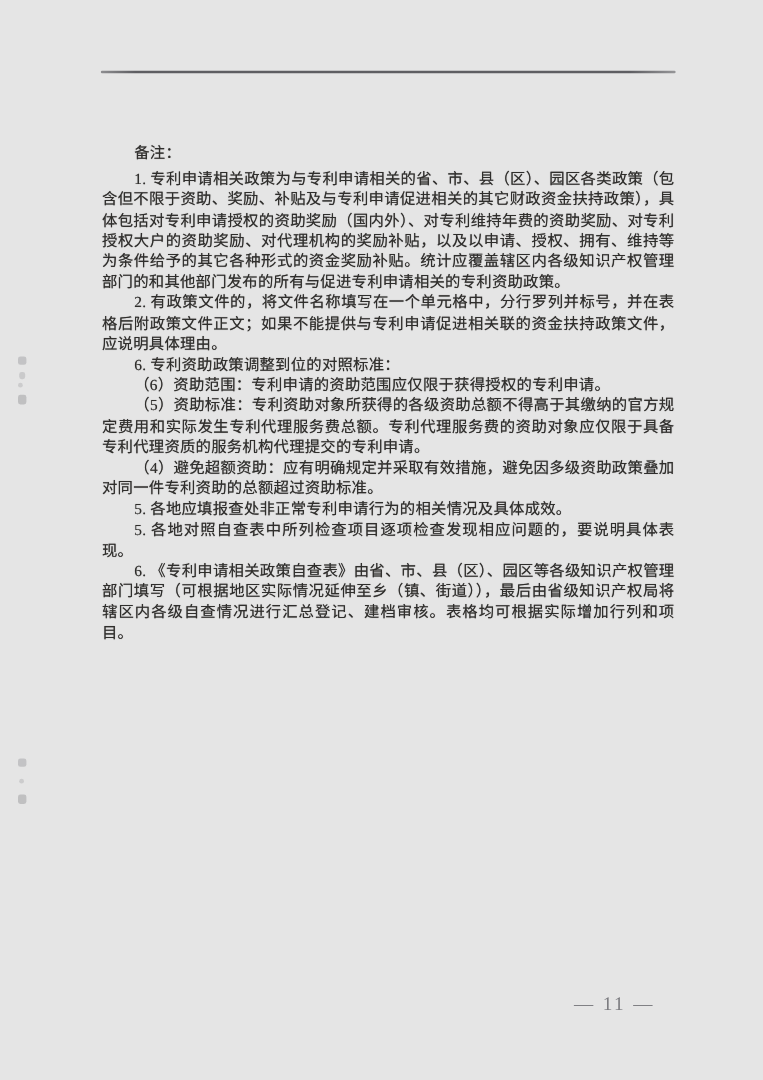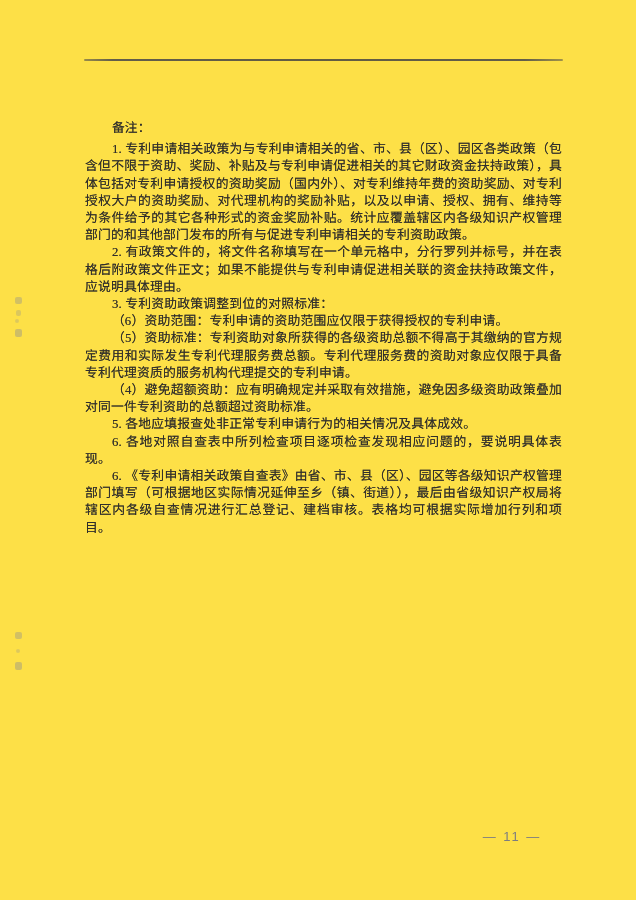--- a/index.html
+++ b/index.html
@@ -4,21 +4,21 @@
 <style>
   html, body {
     margin: 0;
     padding: 0;
     background: #ffffff;
   }
   .page {
     position: relative;
     width: 636px;
     height: 900px;
-    background: #fde047;
+    background: #e5e5e5;
     overflow: hidden;
     font-family: "Liberation Serif", "DejaVu Serif", serif;
   }
   
   .top-rule {
     position: absolute;
     left: 84px;
     top: 59px;
     width: 479px;
     height: 2px;
@@ -74,23 +74,23 @@
   .ghost-2 i:nth-child(2) { width: 4px; height: 4px; margin: 0 0 9px 3px; opacity:.28; }
   .ghost-2 i:nth-child(3) { width: 7px; height: 8px; margin-left: 2px; opacity:.42; }
   
   .page-number {
     position: absolute;
     left: 470px;
     top: 829px;
     width: 84px;
     text-align: center;
     color: #7c7c80;
-    font-size: 13px;
+    font-size: 16px;
     letter-spacing: 2px;
-    font-family: Liberation Sans, sans-serif;
+    font-family: Liberation Serif, serif;
   }
 </style>
 </head>
 <body>
 
 <div class="page">
 
   <div class="top-rule"></div>
 
   <div class="ghost ghost-1">
@@ -102,24 +102,24 @@
   <div class="ghost ghost-2">
     <i></i>
     <i></i>
     <i></i>
   </div>
 
   <div class="content">
     <p class="heading">备注：</p>
     <p>1. 专利申请相关政策为与专利申请相关的省、市、县（区）、园区各类政策（包含但不限于资助、奖励、补贴及与专利申请促进相关的其它财政资金扶持政策），具体包括对专利申请授权的资助奖励（国内外）、对专利维持年费的资助奖励、对专利授权大户的资助奖励、对代理机构的奖励补贴，以及以申请、授权、拥有、维持等为条件给予的其它各种形式的资金奖励补贴。统计应覆盖辖区内各级知识产权管理部门的和其他部门发布的所有与促进专利申请相关的专利资助政策。</p>
     <p>2. 有政策文件的，将文件名称填写在一个单元格中，分行罗列并标号，并在表格后附政策文件正文；如果不能提供与专利申请促进相关联的资金扶持政策文件，应说明具体理由。</p>
-    <p>3. 专利资助政策调整到位的对照标准：</p>
+    <p>6. 专利资助政策调整到位的对照标准：</p>
     <p>（6）资助范围：专利申请的资助范围应仅限于获得授权的专利申请。</p>
     <p>（5）资助标准：专利资助对象所获得的各级资助总额不得高于其缴纳的官方规定费用和实际发生专利代理服务费总额。专利代理服务费的资助对象应仅限于具备专利代理资质的服务机构代理提交的专利申请。</p>
     <p>（4）避免超额资助：应有明确规定并采取有效措施，避免因多级资助政策叠加对同一件专利资助的总额超过资助标准。</p>
     <p>5. 各地应填报查处非正常专利申请行为的相关情况及具体成效。</p>
-    <p>6. 各地对照自查表中所列检查项目逐项检查发现相应问题的，要说明具体表现。</p>
+    <p>5. 各地对照自查表中所列检查项目逐项检查发现相应问题的，要说明具体表现。</p>
     <p>6. 《专利申请相关政策自查表》由省、市、县（区）、园区等各级知识产权管理部门填写（可根据地区实际情况延伸至乡（镇、街道）），最后由省级知识产权局将辖区内各级自查情况进行汇总登记、建档审核。表格均可根据实际增加行列和项目。</p>
   </div>
 
   <div class="page-number">— 11 —</div>
 
 </div>
 
 </body></html>

